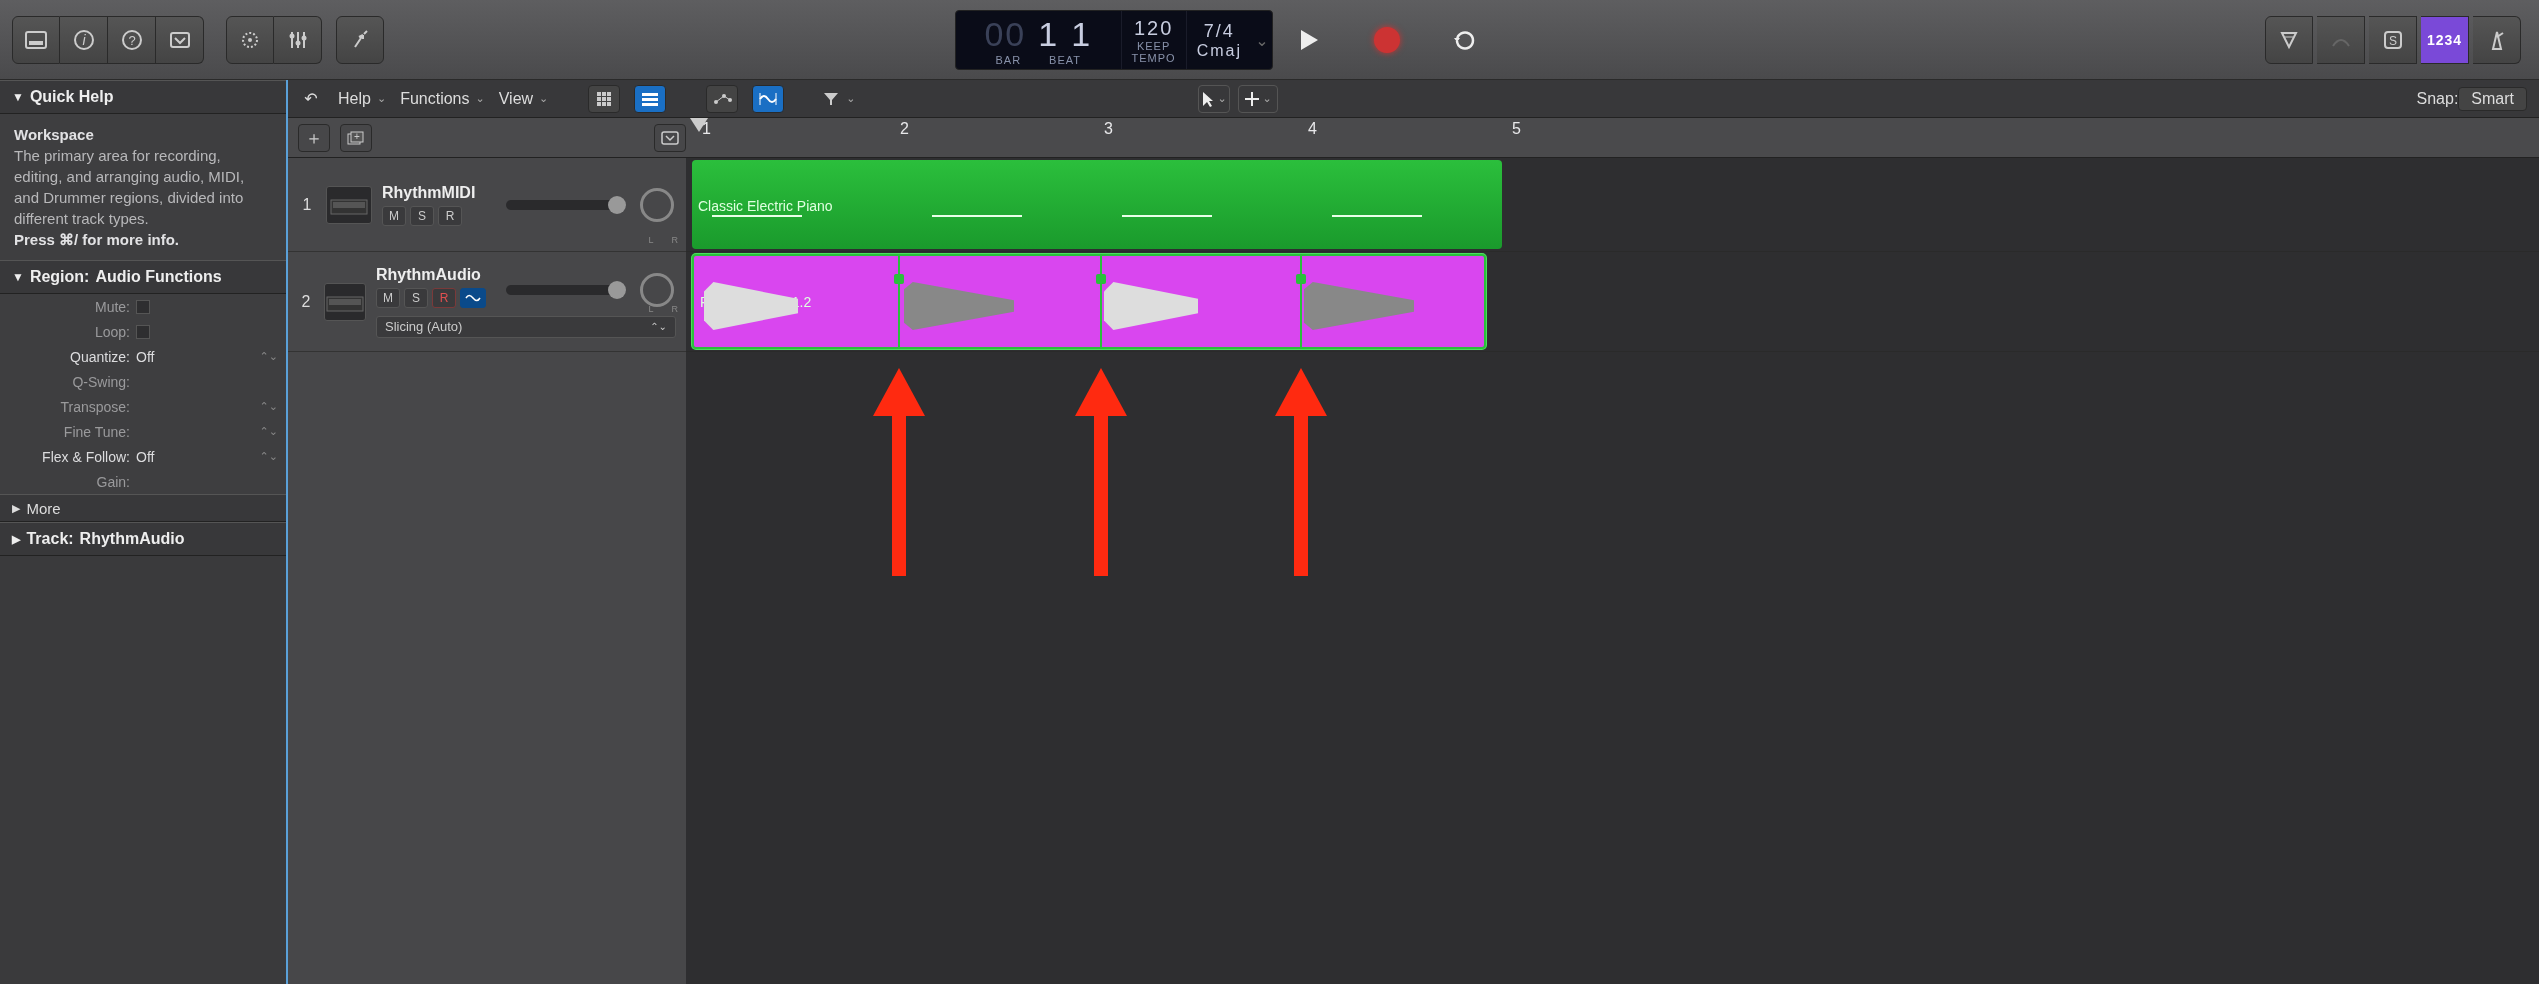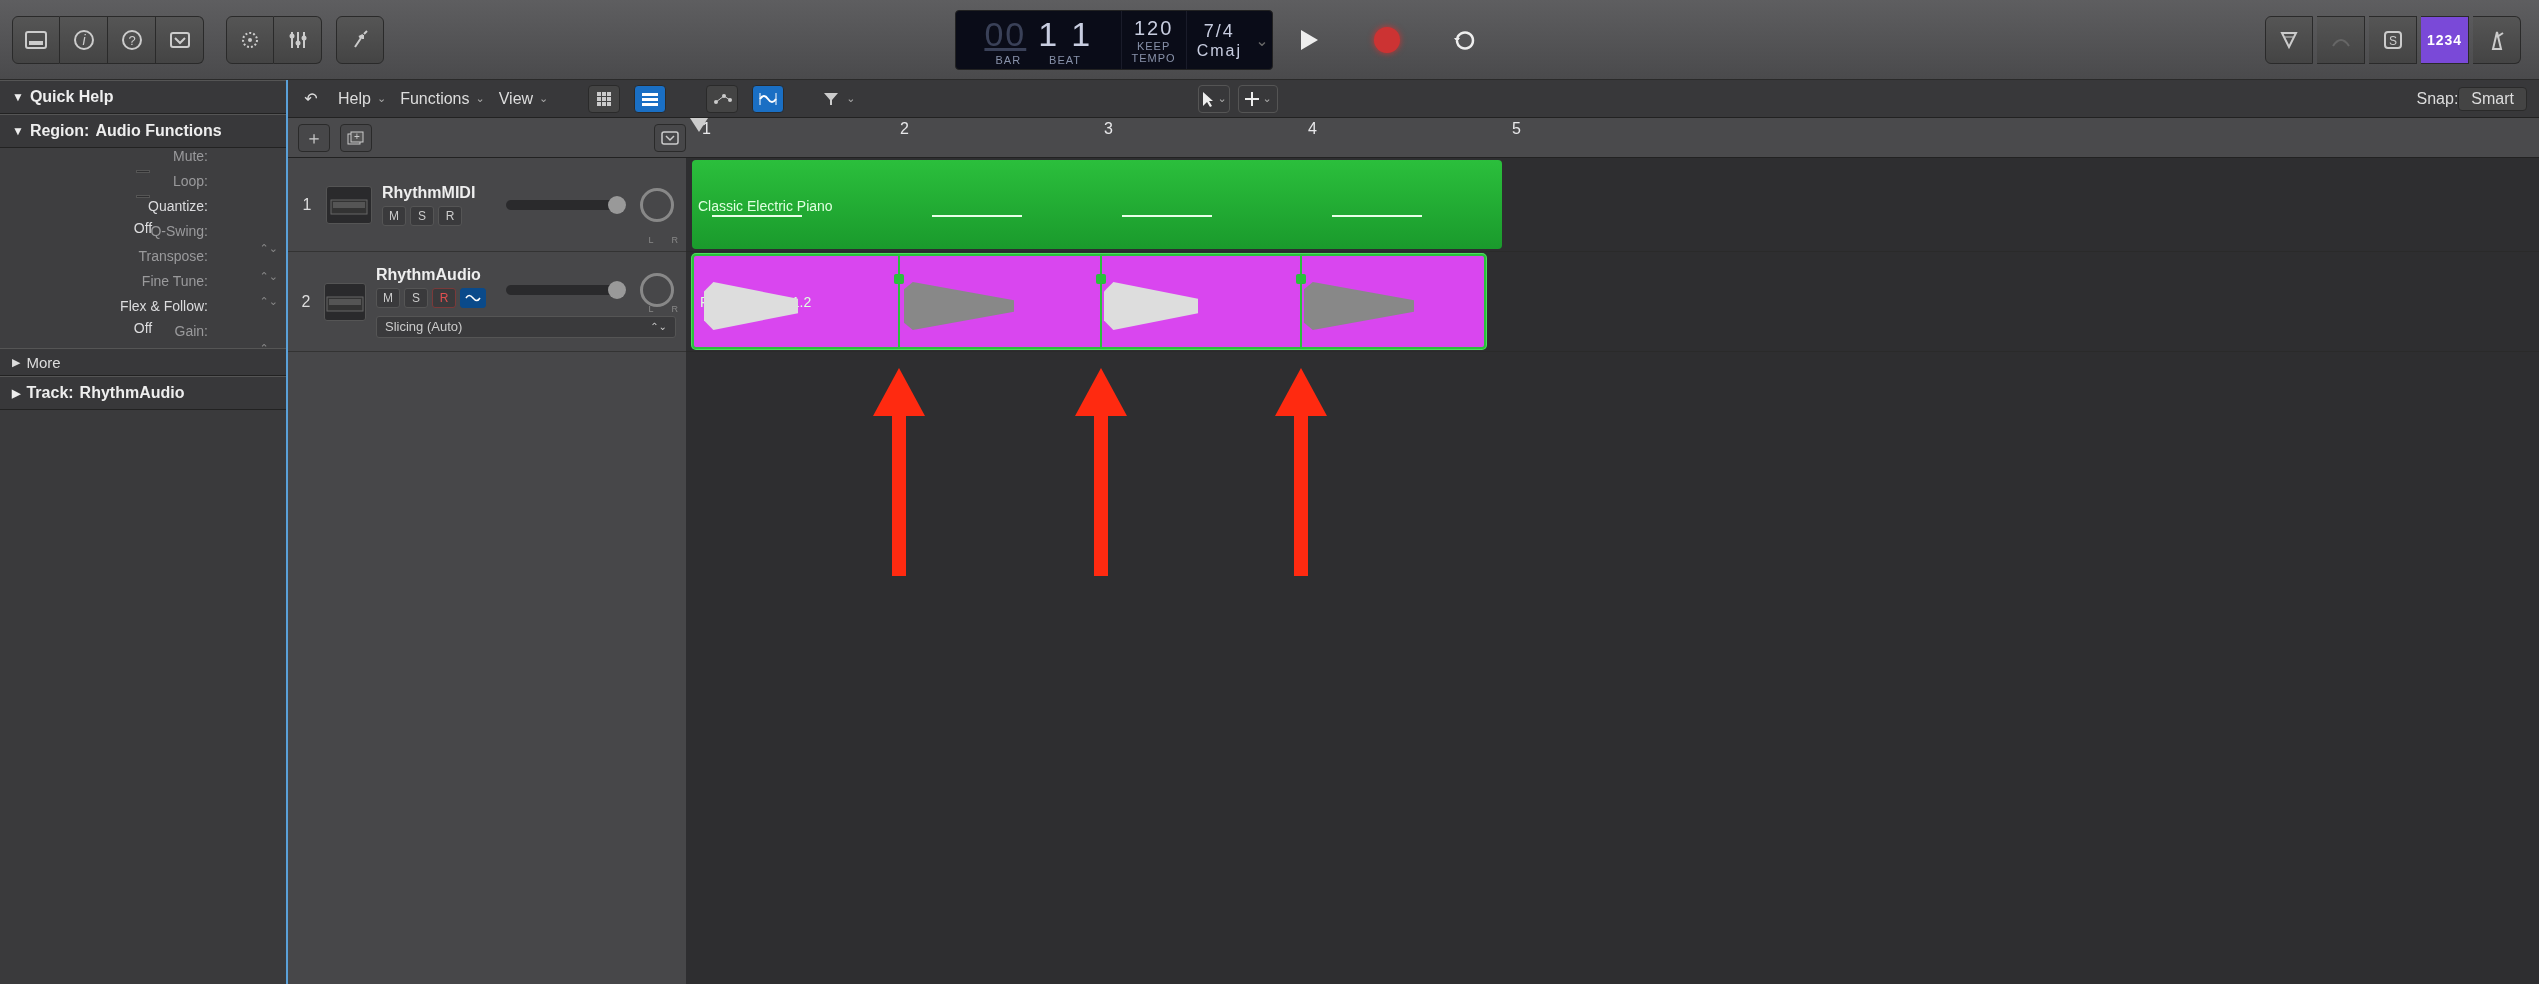--- a/index.html
+++ b/index.html
@@ -14,37 +14,37 @@
 .tb-btn.joined-right { border-top-left-radius: 0; border-bottom-left-radius: 0; border-left: none; }
 
 .transport { position: absolute; left: 50%; transform: translateX(-50%); display: flex; align-items: center; gap: 18px; }
 .transport .tbtn { width: 60px; height: 44px; display: flex; align-items: center; justify-content: center; color: #eee; }
 .rec-dot { width: 26px; height: 26px; background: #c33; border-radius: 50%; box-shadow: 0 0 6px #c33; }
 
 .lcd { position: absolute; left: 955px; top: 10px; width: 318px; height: 60px; background: #0a0c18; border: 1px solid #222; border-radius: 4px; display: flex; color: #aeb2c2; }
 .lcd-cell { display: flex; flex-direction: column; align-items: center; justify-content: center; padding: 0 10px; }
 .lcd-big { font-size: 34px; font-weight: 300; letter-spacing: 2px; color: #c8cde0; }
 .lcd-small { font-size: 11px; letter-spacing: 1px; color: #8892aa; }
-.lcd-dim { color: #3a4158; text-decoration: underline; }
+.lcd-dim { color: #3a4158; }
 .lcd-drop { width: 20px; display:flex;align-items:center;justify-content:center;color:#666; }
 
 .right-group { position: absolute; right: 14px; display: flex; align-items: center; gap: 4px; }
 .purple-btn { background: #7a49d8 !important; color: #fff !important; font-size: 14px !important; font-weight: 600; letter-spacing: 1px; width: 48px; }
 
 
 .main { display: flex; height: calc(100% - 80px); }
 
 
 .inspector { width: 288px; background: #3e3e40; border-right: 2px solid #5aa0d8; display: flex; flex-direction: column; }
 .insp-header { height: 34px; background: #38383a; border-top: 1px solid #555; border-bottom: 1px solid #222; padding: 0 12px; display: flex; align-items: center; font-size: 16px; font-weight: 600; color: #eee; gap: 6px; }
 .insp-header .tri { font-size: 12px; }
 .insp-body { padding: 10px 14px; font-size: 15px; color: #b8b8ba; line-height: 1.4; }
 .insp-body b { color: #e2e2e4; }
 .insp-rows { display: flex; flex-direction: column; }
-.insp-row { height: 25px; display: flex; align-items: center; gap: 6px; font-size: 14px; flex-direction: column; }
+.insp-row { height: 25px; display: flex; align-items: center; gap: 6px; font-size: 14px; }
 .insp-row .lbl { width: 130px; text-align: right; color: #9a9a9c; }
 .insp-row .lbl.enabled { color: #dcdcde; }
 .insp-row .val { flex: 1; color: #dcdcde; }
 .insp-row .chk { width: 14px; height: 14px; background: #2e2e30; border: 1px solid #555; }
 .insp-row .arrows { color: #888; font-size: 11px; margin-left: auto; margin-right: 8px; }
 .insp-sub { height: 28px; background: #38383a; border-top: 1px solid #555; border-bottom: 1px solid #222; padding: 0 12px; display: flex; align-items: center; font-size: 15px; color: #ddd; gap: 6px; }
 
 
 .center { flex: 1; display: flex; flex-direction: column; background: #3a3a3c; }
 
@@ -247,20 +247,25 @@
   </div>
 </div>
 
 <div class="main">
 
   <div class="inspector">
     <div class="insp-header">
       <span class="tri">▼</span>
       <span>Quick Help</span>
     </div>
+    <div class="insp-body">
+      <b>Workspace</b><br>
+      <span>The primary area for recording, editing, and arranging audio, MIDI, and Drummer regions, divided into different track types.</span><br>
+      <b>Press ⌘/ for more info.</b>
+    </div>
 
     <div class="insp-header">
       <span class="tri">▼</span>
       <span>Region:</span>
       <span>Audio Functions</span>
     </div>
     <div class="insp-rows">
       <div class="insp-row">
           <span class="lbl">Mute:</span>
           <span class="chk"></span>

